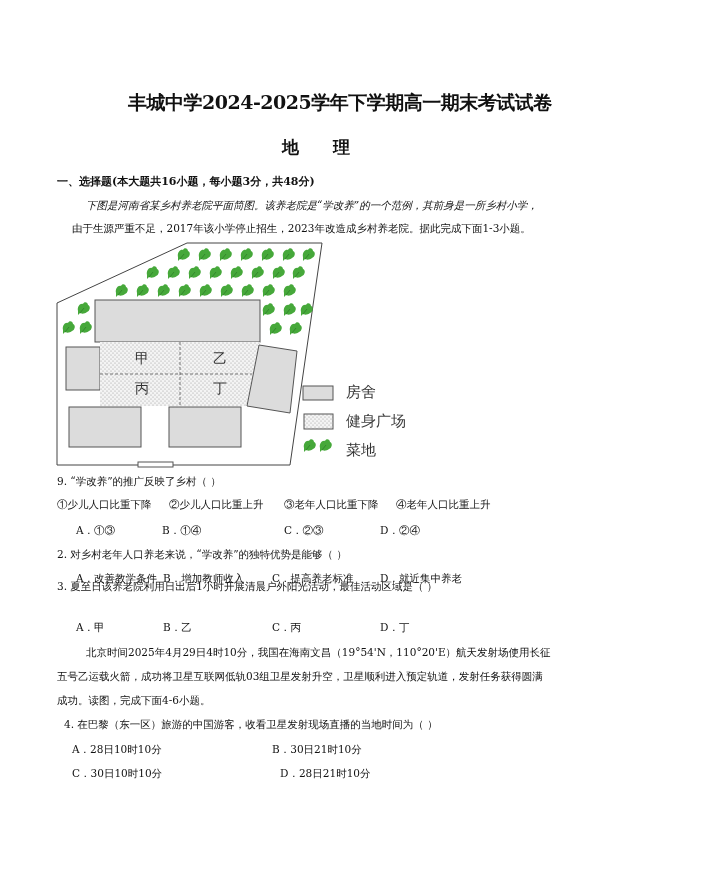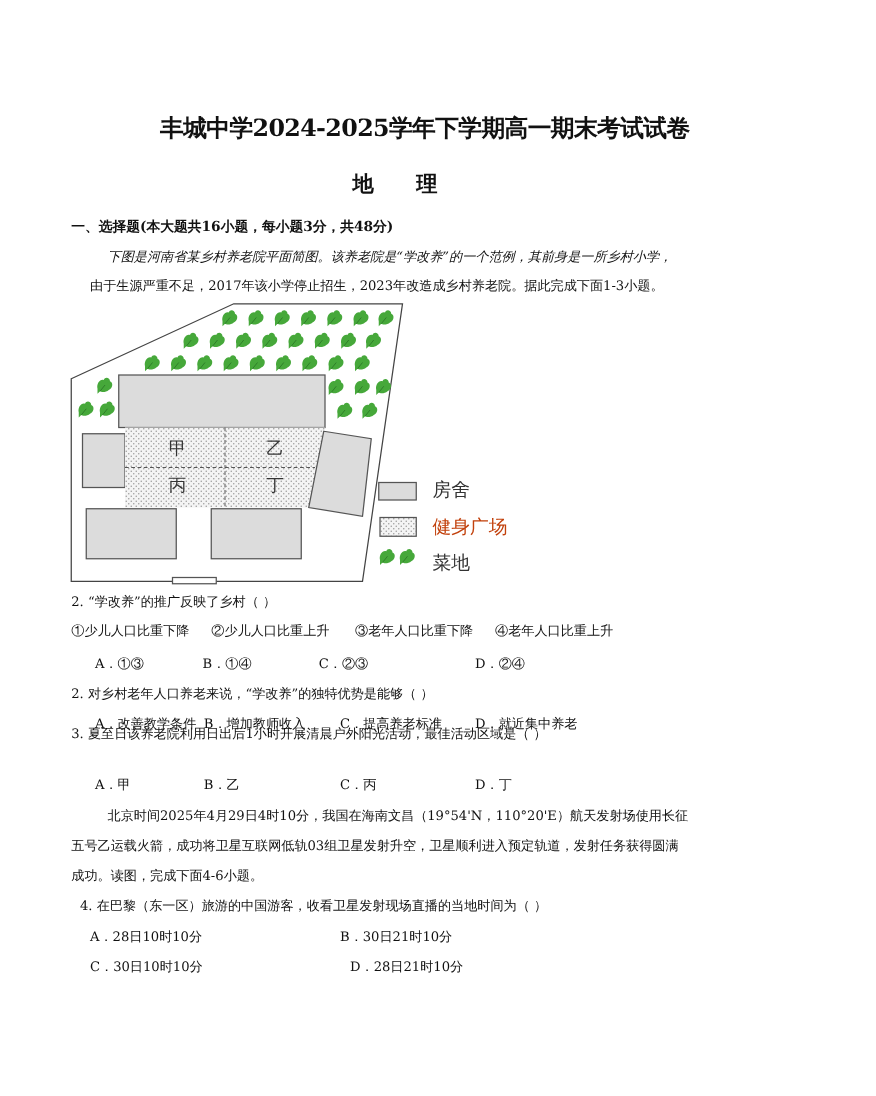--- a/index.html
+++ b/index.html
@@ -89,31 +89,31 @@
   <use href="#veg" x="304" y="442"></use>
   <use href="#veg" x="320" y="442"></use>
 </svg>
 
 <div class="abs" style="left:135px; top:350px; font-size:14px; font-family:'DejaVu Sans',sans-serif; color:#333;">甲</div>
 <div class="abs" style="left:213px; top:350px; font-size:14px; font-family:'DejaVu Sans',sans-serif; color:#333;">乙</div>
 <div class="abs" style="left:135px; top:380px; font-size:14px; font-family:'DejaVu Sans',sans-serif; color:#333;">丙</div>
 <div class="abs" style="left:213px; top:380px; font-size:14px; font-family:'DejaVu Sans',sans-serif; color:#333;">丁</div>
 
 <div class="abs" style="left:346px; top:383px; font-size:15px; font-family:'DejaVu Sans',sans-serif; color:#333;">房舍</div>
-<div class="abs" style="left:346px; top:412px; font-size:15px; font-family:'DejaVu Sans',sans-serif; color:#c2410c;">健身广场</div>
+<div class="abs" style="left:346px; top:412px; font-size:15px; font-family:'DejaVu Sans',sans-serif; color:#404040;">健身广场</div>
 <div class="abs" style="left:346px; top:441px; font-size:15px; font-family:'DejaVu Sans',sans-serif; color:#333;">菜地</div>
 
-<div class="abs q" style="left:57px; top:475px;">2. “学改养”的推广反映了乡村（   ）</div>
+<div class="abs q" style="left:57px; top:475px;">9. “学改养”的推广反映了乡村（   ）</div>
 <div class="abs q" style="left:57px; top:498px;">①少儿人口比重下降</div>
 <div class="abs q" style="left:169px; top:498px;">②少儿人口比重上升</div>
 <div class="abs q" style="left:284px; top:498px;">③老年人口比重下降</div>
 <div class="abs q" style="left:396px; top:498px;">④老年人口比重上升</div>
 <div class="abs opt" style="left:76px; top:524px;">A．①③</div>
 <div class="abs opt" style="left:162px; top:524px;">B．①④</div>
-<div class="abs opt" style="left:255px; top:524px;">C．②③</div>
+<div class="abs opt" style="left:284px; top:524px;">C．②③</div>
 <div class="abs opt" style="left:380px; top:524px;">D．②④</div>
 
 <div class="abs q" style="left:57px; top:548px;">2. 对乡村老年人口养老来说，“学改养”的独特优势是能够（   ）</div>
 <div class="abs opt" style="left:76px; top:572px;">A．改善教学条件</div>
 <div class="abs opt" style="left:163px; top:572px;">B．增加教师收入</div>
 <div class="abs opt" style="left:272px; top:572px;">C．提高养老标准</div>
 <div class="abs opt" style="left:380px; top:572px;">D．就近集中养老</div>
 
 <div class="abs q" style="left:57px; top:580px;">3. 夏至日该养老院利用日出后1小时开展清晨户外阳光活动，最佳活动区域是（   ）</div>
 <div class="abs opt" style="left:76px; top:621px;">A．甲</div>

